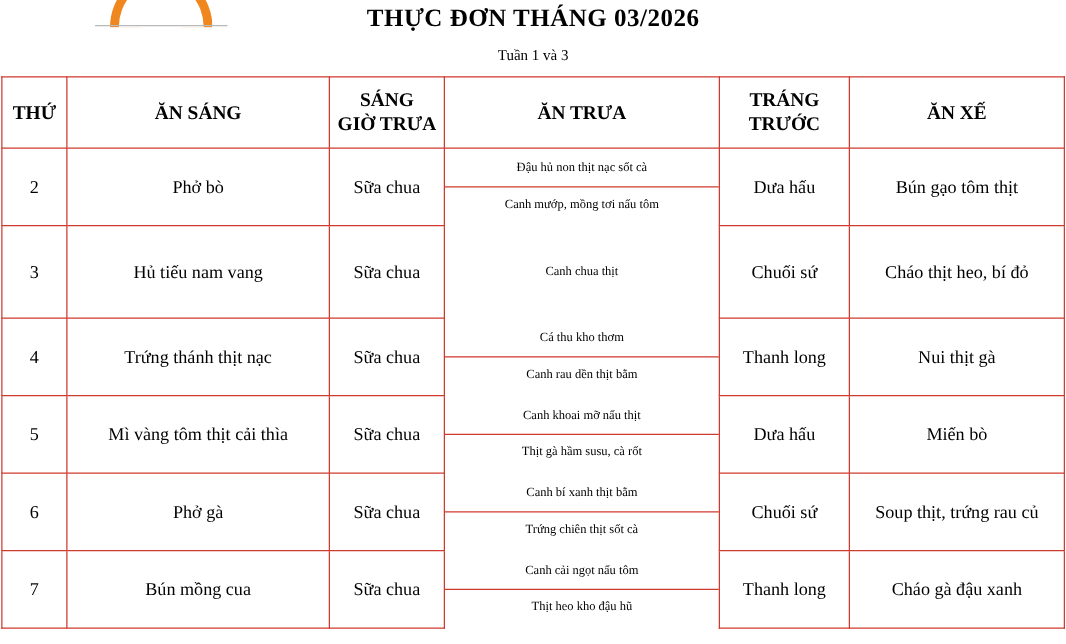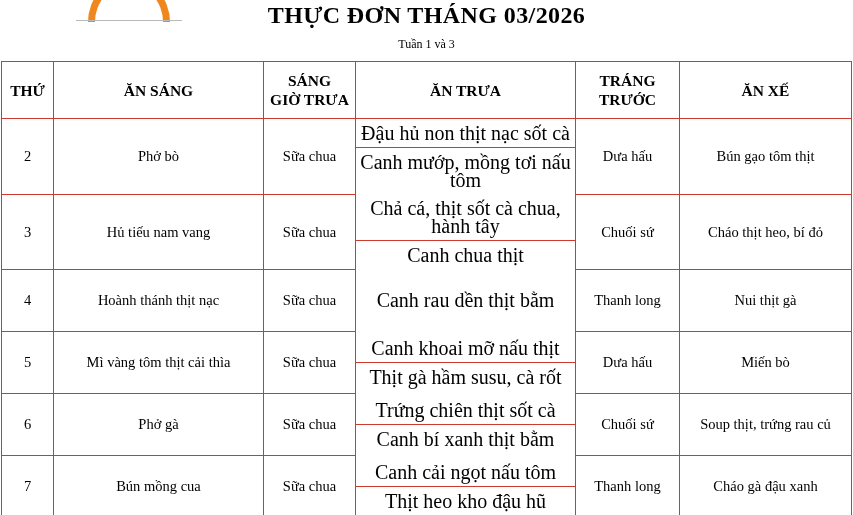--- a/index.html
+++ b/index.html
@@ -34,21 +34,21 @@
   .logo-line {
     position: absolute;
     left: 76px;
     top: 20px;
     width: 106px;
     height: 0;
     border-top: 1px solid #b9b9b9;
   }
   .doc-title {
     text-align: center;
-    font-size: 24px;
+    font-size: 20px;
     font-weight: bold;
     letter-spacing: .4px;
     padding-top: 2px;
     line-height: 26px;
   }
   .doc-subtitle {
     text-align: center;
     font-size: 12px;
     line-height: 26px;
     padding-top: 3px;
@@ -89,21 +89,21 @@
   }
   table.lunch-inner {
     border-collapse: collapse;
     width: 100%;
     table-layout: fixed;
   }
   table.lunch-inner td {
     border: none;
     border-bottom: 1px solid #cf3a2f;
     text-align: center;
-    font-size: 20px;
+    font-size: 10px;
     line-height: 18px;
     padding: 5px 4px;
   }
   table.lunch-inner tr:last-child td {
     border-bottom: none;
   }
   .row-h-1 { height: 62px; }
   .row-h-2 { height: 74px; }
 </style>
 </head>
@@ -164,40 +164,40 @@
         <td>Bún gạo tôm thịt</td>
       </tr>
 
       <tr class="row-h-2">
         <td class="cell-day">3</td>
         <td>Hủ tiếu nam vang</td>
         <td>Sữa chua</td>
         <td class="lunch-sub">
           <table class="lunch-inner">
             <tbody>
-                <tr>
-                  <td>Chả cá, thịt sốt cà chua, hành tây</td>
-                </tr>
             <tr>
                   <td>Canh chua thịt</td>
                 </tr>
           </tbody>
             </table>
         </td>
         <td>Chuối sứ</td>
         <td>Cháo thịt heo, bí đỏ</td>
       </tr>
 
       <tr class="row-h-1">
         <td class="cell-day">4</td>
-        <td>Hoành thánh thịt nạc</td>
-        <td>Sữa chua</td>
-        <td class="lunch-sub">
-          <table class="lunch-inner">
-            <tbody>
+        <td>Trứng thánh thịt nạc</td>
+        <td>Sữa chua</td>
+        <td class="lunch-sub">
+          <table class="lunch-inner">
+            <tbody>
+                <tr>
+                  <td>Cá thu kho thơm</td>
+                </tr>
             <tr>
                   <td>Canh rau dền thịt bằm</td>
                 </tr>
           </tbody>
             </table>
         </td>
         <td>Thanh long</td>
         <td>Nui thịt gà</td>
       </tr>
 
@@ -222,24 +222,24 @@
       </tr>
 
       <tr class="row-h-1">
         <td class="cell-day">6</td>
         <td>Phở gà</td>
         <td>Sữa chua</td>
         <td class="lunch-sub">
           <table class="lunch-inner">
             <tbody>
                 <tr>
+                  <td>Canh bí xanh thịt bằm</td>
+                </tr>
+            <tr>
                   <td>Trứng chiên thịt sốt cà</td>
-                </tr>
-            <tr>
-                  <td>Canh bí xanh thịt bằm</td>
                 </tr>
           </tbody>
             </table>
         </td>
         <td>Chuối sứ</td>
         <td>Soup thịt, trứng rau củ</td>
       </tr>
 
       <tr class="row-h-1">
         <td class="cell-day">7</td>

